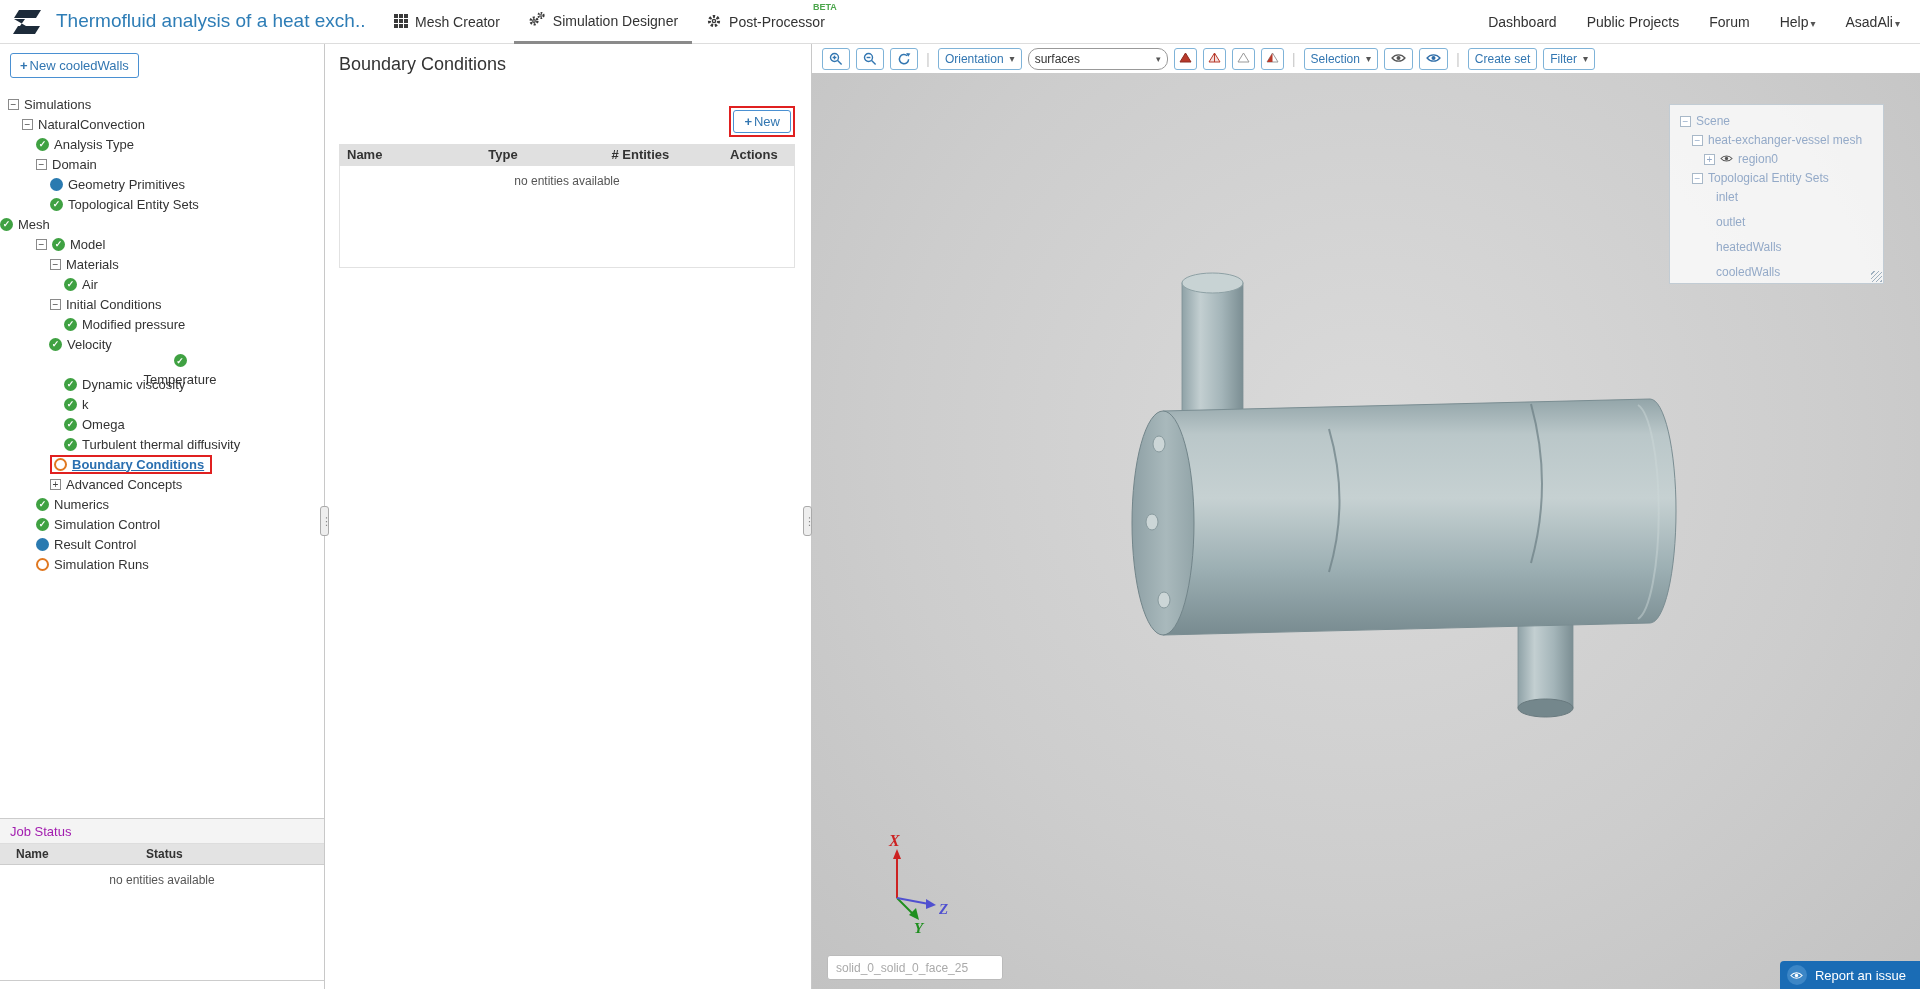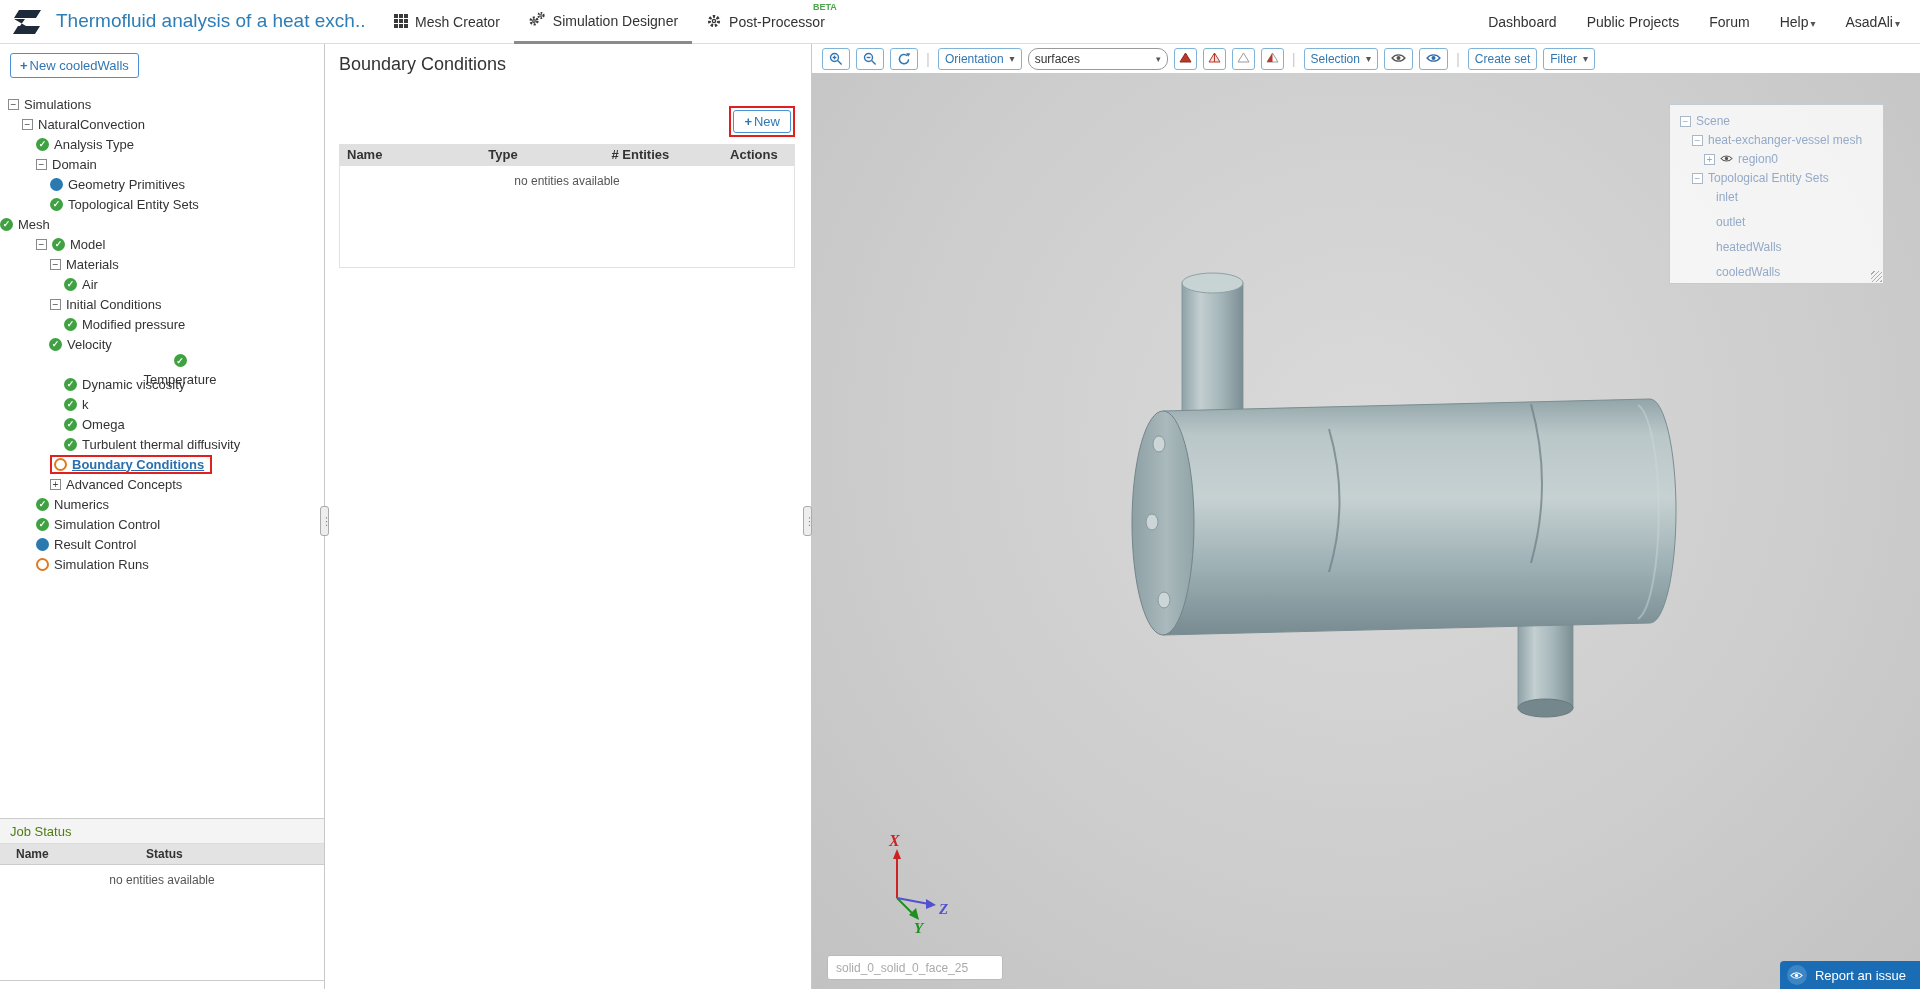--- a/index.html
+++ b/index.html
@@ -29,21 +29,21 @@
 .ic { width:13px; height:13px; border-radius:50%; flex:0 0 13px; display:flex; align-items:center; justify-content:center; }
 .ic.check { background:#3fa142; }
 .ic.check::after { content:"✓"; color:#fff; font-size:9px; font-weight:bold; }
 .ic.blue-dot { background:#2a7ab0; }
 .ic.orange-circle { border:2px solid #e07820; background:#fff; }
 .hl-row { display:flex; align-items:center; gap:5px; border:2px solid #e02020; padding:0 6px 0 2px; height:19px; }
 .hl-row .lbl { color:#2a6fb0; font-weight:bold; text-decoration:underline; }
 
 
 .jobstatus { position:absolute; left:0; bottom:8px; width:100%; }
-.js-title { height:26px; line-height:26px; background:#f4f4f4; border-top:1px solid #ccc; border-bottom:1px solid #ddd; color:#4d7c0f; font-size:13px; padding-left:10px; }
+.js-title { height:26px; line-height:26px; background:#f4f4f4; border-top:1px solid #ccc; border-bottom:1px solid #ddd; color:#a21caf; font-size:13px; padding-left:10px; }
 .js-head { display:flex; background:#e3e3e3; height:21px; font-size:12px; font-weight:bold; border-bottom:1px solid #ccc; }
 .js-head div { padding:3px 0 0 16px; }
 .js-body { height:116px; background:#fff; border-bottom:1px solid #ccc; text-align:center; font-size:12px; color:#555; padding-top:8px; }
 
 
 .panel { position:absolute; left:325px; top:44px; width:487px; height:945px; background:#fff; border-right:1px solid #c8c8c8; }
 .panel-title { position:absolute; left:14px; top:10px; font-size:18px; color:#333; }
 .hl-new { position:absolute; right:16px; top:62px; border:2px solid #e02020; padding:2px; }
 .btn-new { border:1px solid #4a90d2; border-radius:3px; background:#fff; color:#3276b1; font-size:13px; padding:3px 10px; display:flex; gap:2px; align-items:center; cursor:pointer; }
 .bc-table { position:absolute; left:14px; right:16px; top:100px; }

